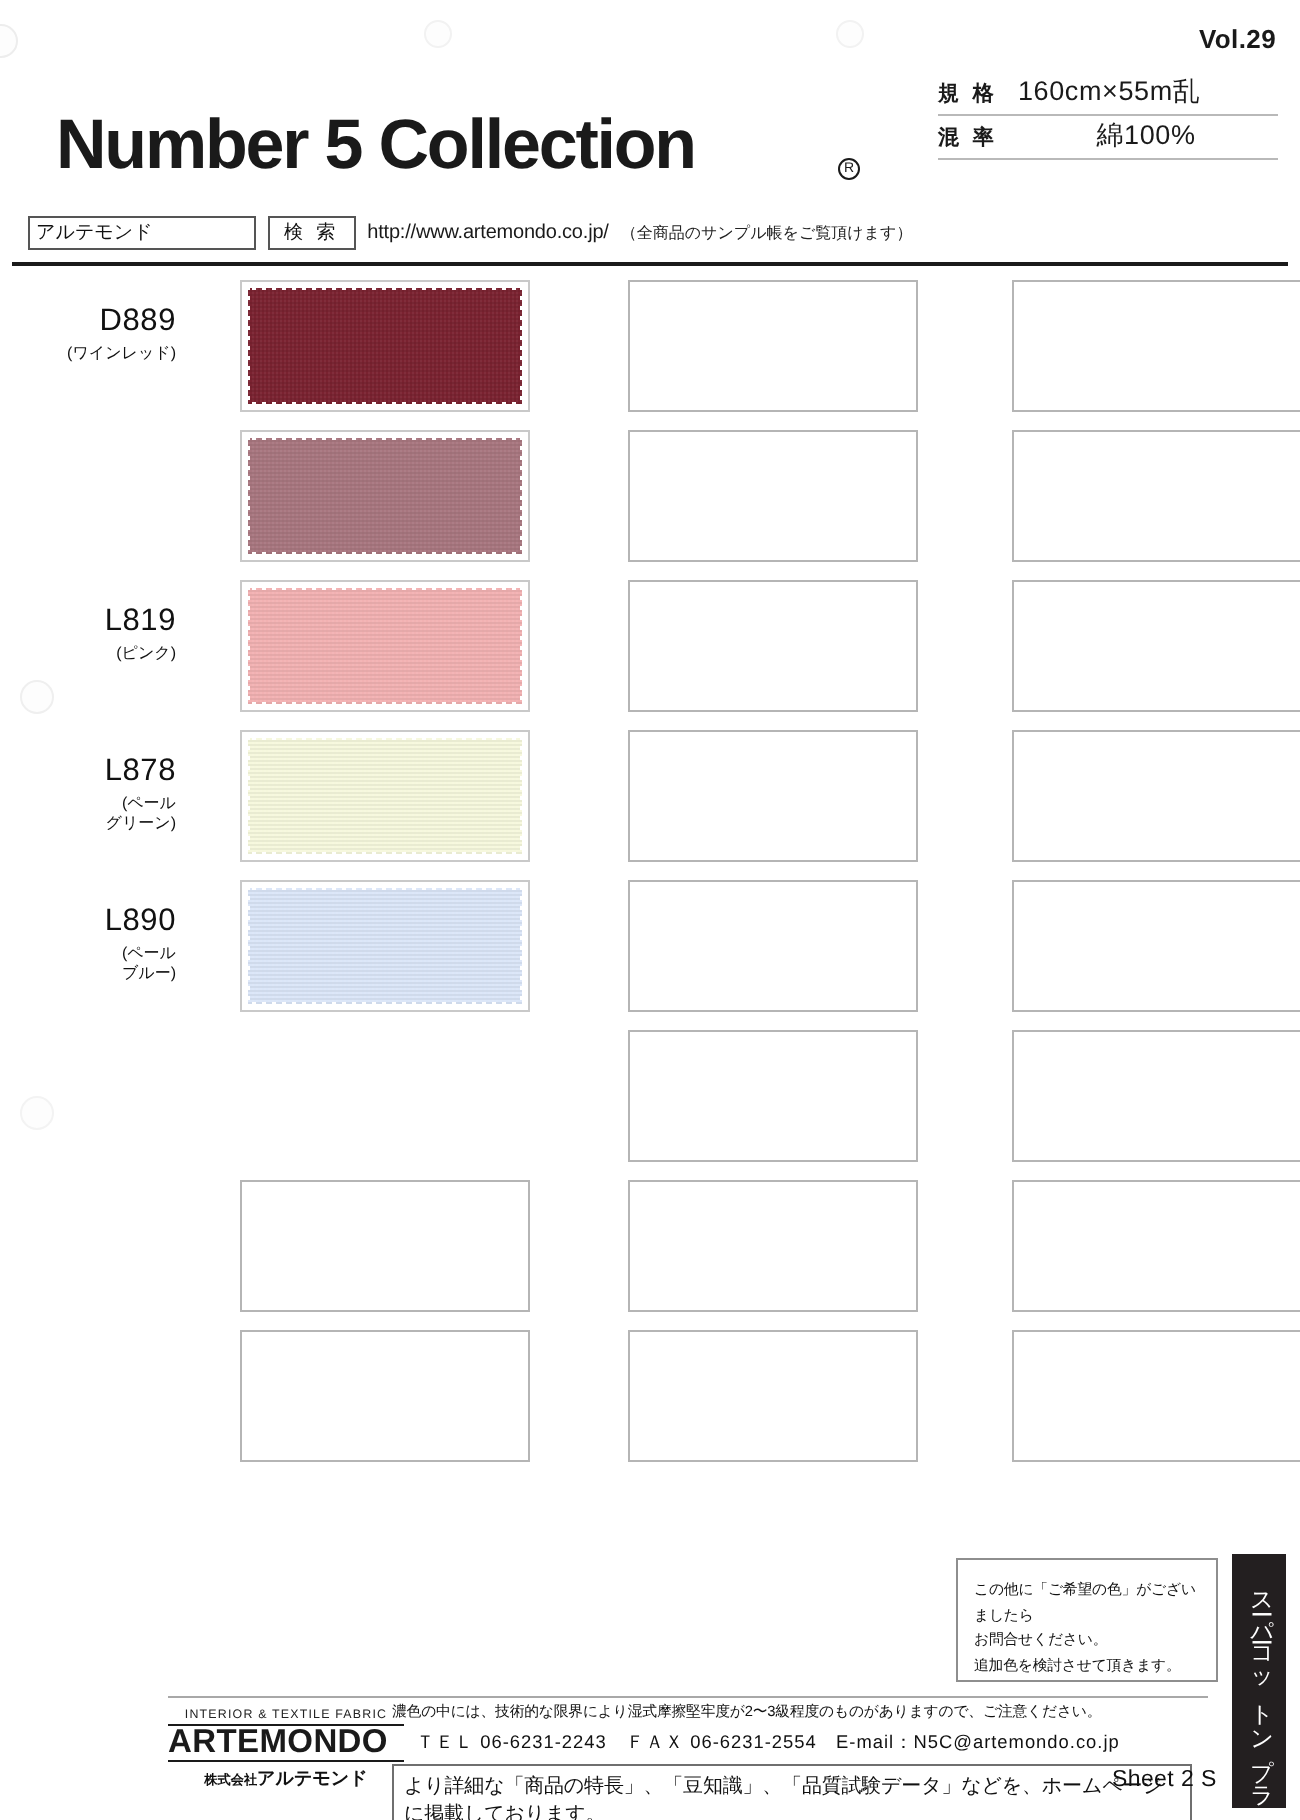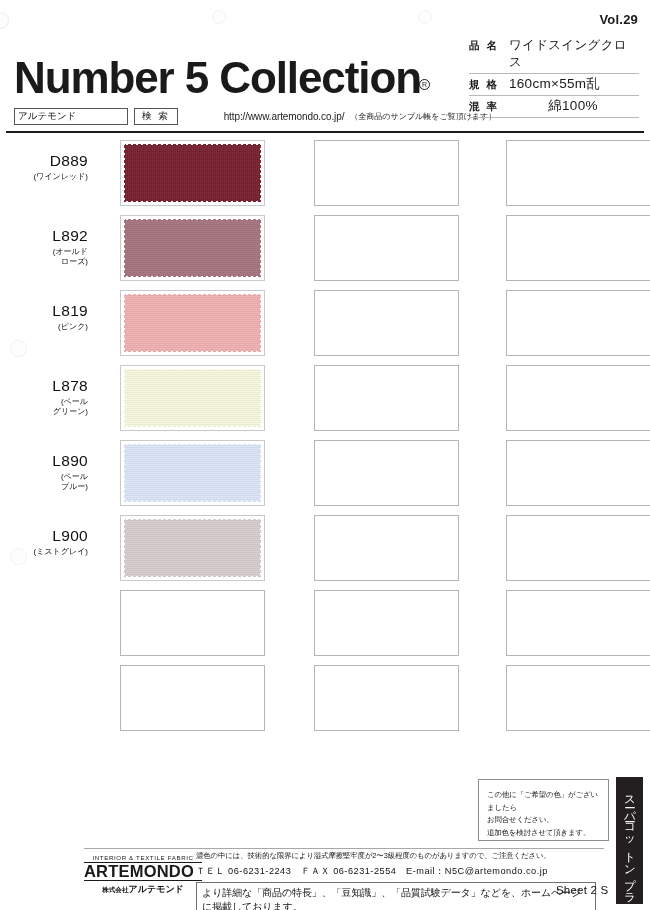--- a/index.html
+++ b/index.html
@@ -32,22 +32,22 @@
 
   
   .header {
     position: absolute; left: 0; top: 0; width: 650px; height: 161px;
   }
   .vol {
     position: absolute; right: 12px; top: 12px;
     font-size: 13px; font-weight: bold; letter-spacing: .2px;
   }
   .brand-title {
-    position: absolute; left: 14px; top: 53px;
-    font-size: 44px; font-weight: bold;
+    position: absolute; left: 28px; top: 53px;
+    font-size: 35px; font-weight: bold;
     letter-spacing: -1.1px;
     white-space: nowrap;
     font-family: "Liberation Sans", sans-serif;
   }
   .brand-reg {
     position: absolute; left: 419px; top: 78px;
     font-size: 10px;
   }
   .reg-circle {
     display: inline-block;
@@ -77,21 +77,21 @@
     border: 1px solid #555;
     background: #fff;
     font-size: 9.5px;
     padding: 0 7px;
     letter-spacing: 2px;
     font-family: "Liberation Sans", sans-serif;
     color: #111;
     cursor: pointer;
     position: relative;
   }
-  .url-text { font-size: 10px; letter-spacing: -.1px; margin-left: 40px; }
+  .url-text { font-size: 10px; letter-spacing: -.1px; }
   .url-note { font-size: 8px; color: #222; font-family: Liberation Serif, serif; }
 
   .header-rule {
     position: absolute; left: 6px; top: 131px; width: 638px;
     height: 2px; background: #1a1a1a;
   }
 
   
   .spec {
     position: absolute; right: 11px; top: 36px;
@@ -241,21 +241,21 @@
   .logo-jp {
     font-size: 9px; font-weight: bold; color: #111;
     text-align: center; margin-top: 2px; white-space: nowrap;
   }
   .logo-jp .small { font-size: 6.6px; font-weight: bold; }
 
   .footer-text { position: absolute; left: 196px; top: 850px; width: 400px; }
   .f-caution { font-size: 7.4px; color: #111; letter-spacing: -.1px; line-height: 12px; }
   .f-contact {
     font-size: 9.2px; color: #111; letter-spacing: .5px;
-    margin-top: 3px; white-space: nowrap;
+    margin-top: 3px; white-space: nowrap; margin-left: 12px;
   }
   .f-promo {
     display: inline-block;
     border: 1px solid #6f6f6f;
     font-size: 10px; color: #111;
     padding: 2.5px 5px;
     margin-top: 4px;
     letter-spacing: -.1px;
   }
   .sheet-no {
@@ -286,24 +286,20 @@
       <input class="search-input" type="text" value="アルテモンド" style="">
       <button class="search-btn">検 索</button>
       <span class="url-text">http://www.artemondo.co.jp/</span>
       <span class="url-note">（全商品のサンプル帳をご覧頂けます）</span>
     </div>
 
     <div class="header-rule"></div>
 
     <div class="spec">
       <div class="spec-row">
-        <span class="spec-label">品 名</span>
-        <span class="spec-value small">ワイドスイングクロス</span>
-      </div>
-      <div class="spec-row">
         <span class="spec-label">規 格</span>
         <span class="spec-value">160cm×55m乱</span>
       </div>
       <div class="spec-row">
         <span class="spec-label">混 率</span>
         <span class="spec-value center">綿100%</span>
       </div>
     </div>
   </div>
 
@@ -329,25 +325,20 @@
         </div>
       </div>
       <div class="grid-row">
         <div class="cell c1">
           <div class="swatch-fabric">
             <div class="fill" style="background: rgb(168, 118, 127);">
               <div class="texture"></div>
             </div>
             <div class="pink-edge"></div>
           </div>
-          <div class="swatch-label">
-            <div class="swatch-code">L892</div>
-            <div class="swatch-name">(オールド
-     ローズ)</div>
-          </div>
         </div>
         <div class="cell c2">
           <div class="swatch-box"></div>
         </div>
         <div class="cell c3">
           <div class="swatch-box"></div>
         </div>
       </div>
       <div class="grid-row">
         <div class="cell c1">
@@ -405,32 +396,20 @@
           </div>
         </div>
         <div class="cell c2">
           <div class="swatch-box"></div>
         </div>
         <div class="cell c3">
           <div class="swatch-box"></div>
         </div>
       </div>
       <div class="grid-row">
-        <div class="cell c1">
-          <div class="swatch-fabric">
-            <div class="fill" style="background: rgb(215, 207, 206);">
-              <div class="texture"></div>
-            </div>
-            <div class="pink-edge"></div>
-          </div>
-          <div class="swatch-label">
-            <div class="swatch-code">L900</div>
-            <div class="swatch-name">(ミストグレイ)</div>
-          </div>
-        </div>
         <div class="cell c2">
           <div class="swatch-box"></div>
         </div>
         <div class="cell c3">
           <div class="swatch-box"></div>
         </div>
       </div>
       <div class="grid-row">
         <div class="cell c1">
           <div class="swatch-box"></div>

